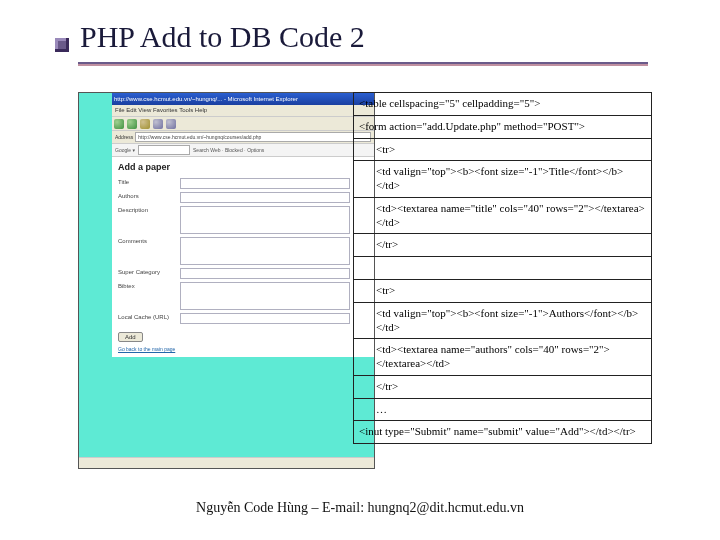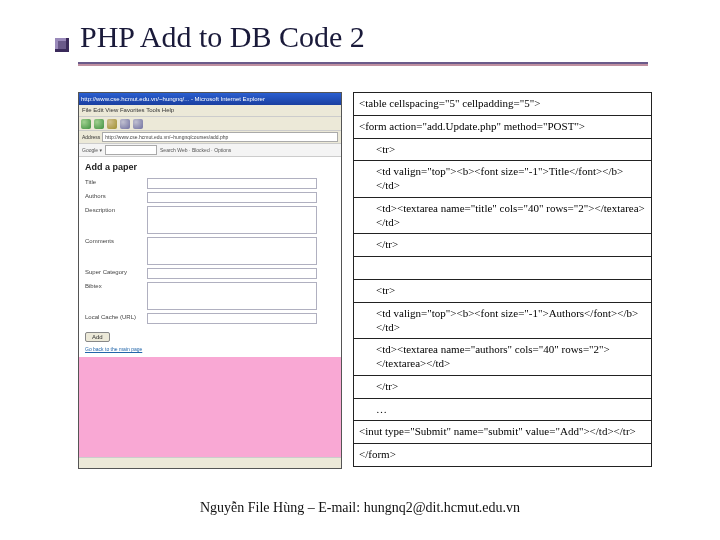--- a/index.html
+++ b/index.html
@@ -35,25 +35,26 @@
     height: 4px;
     background: linear-gradient(to bottom, #6a5a8a 0%, #6a5a8a 55%, #c090a0 55%, #c090a0 100%);
   }
   .screenshot {
     position: absolute;
     left: 78px;
     top: 92px;
     width: 262px;
     height: 375px;
     border: 1px solid #555;
-    background: #f9a8d4;
+    background: #5eead4;
     font-family: Verdana, sans-serif;
     font-size: 6px;
     color: #333;
     overflow: hidden;
+    padding-left: 33px;
   }
   .ss-titlebar {
     height: 12px;
     background: linear-gradient(to bottom, #2a5fd0, #1a3fa0);
     color: #fff;
     padding: 0 2px;
     line-height: 12px;
     font-size: 6px;
     overflow: hidden;
     white-space: nowrap;
@@ -303,19 +304,16 @@
       </tr>
   <tr>
         <td class="indent">&lt;/tr&gt;</td>
       </tr>
   <tr>
         <td class="indent">…</td>
       </tr>
   <tr>
         <td>&lt;inut type="Submit" name="submit" value="Add"&gt;&lt;/td&gt;&lt;/tr&gt;</td>
       </tr>
-  <tr>
-        <td>&lt;/form&gt;</td>
-      </tr>
 </tbody>
   </table>
 
-<div class="footer">Nguyễn File Hùng – E-mail: hungnq2@dit.hcmut.edu.vn</div>
+<div class="footer">Nguyễn Code Hùng – E-mail: hungnq2@dit.hcmut.edu.vn</div>
 
 </body></html>

